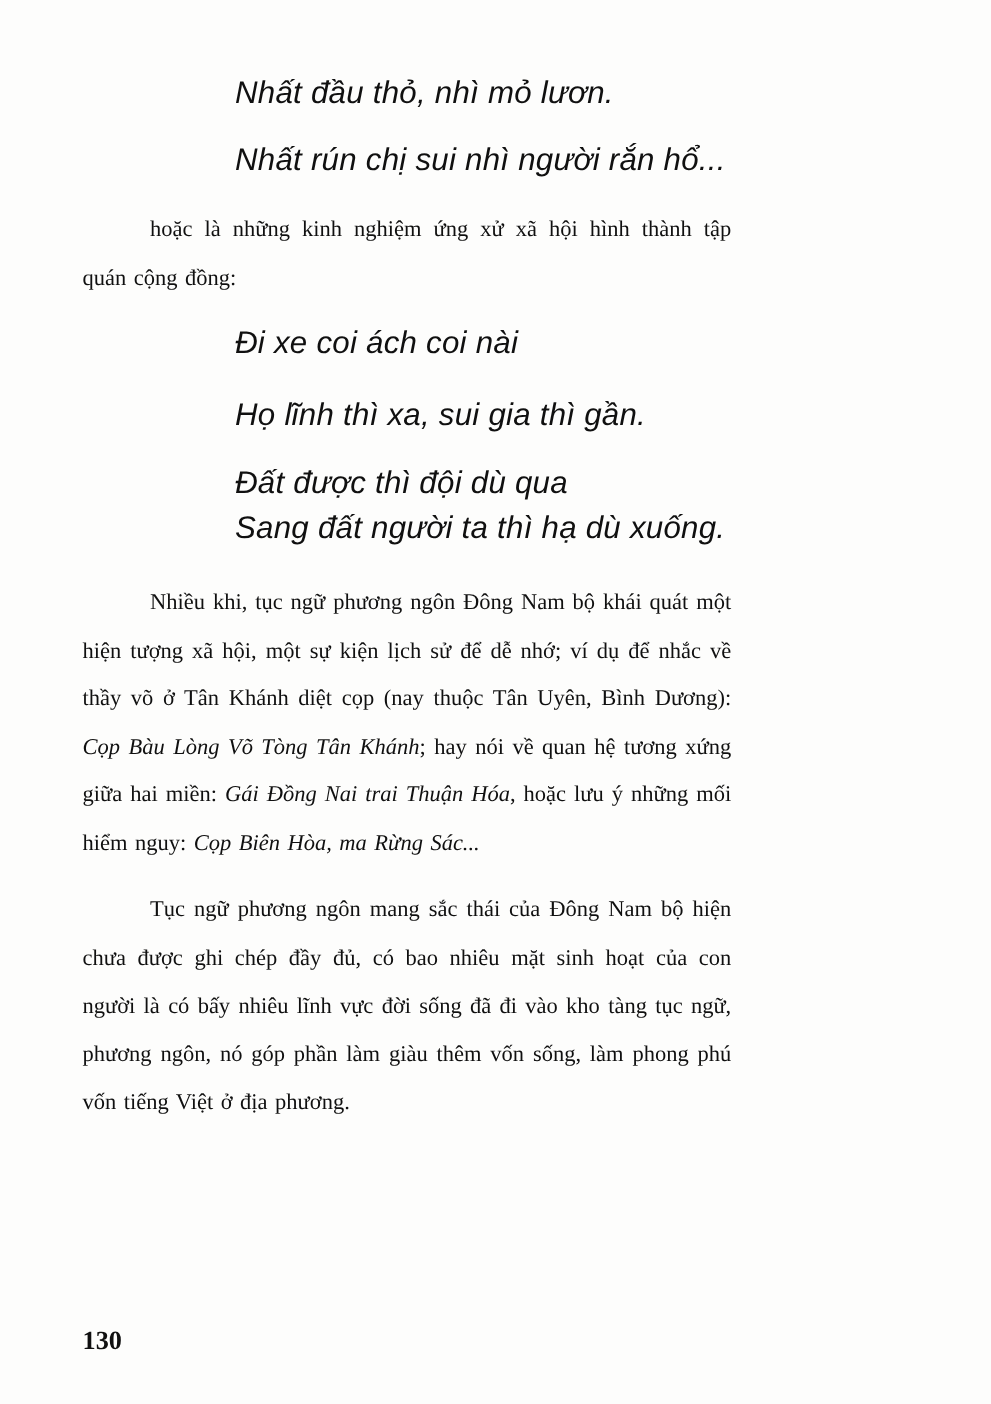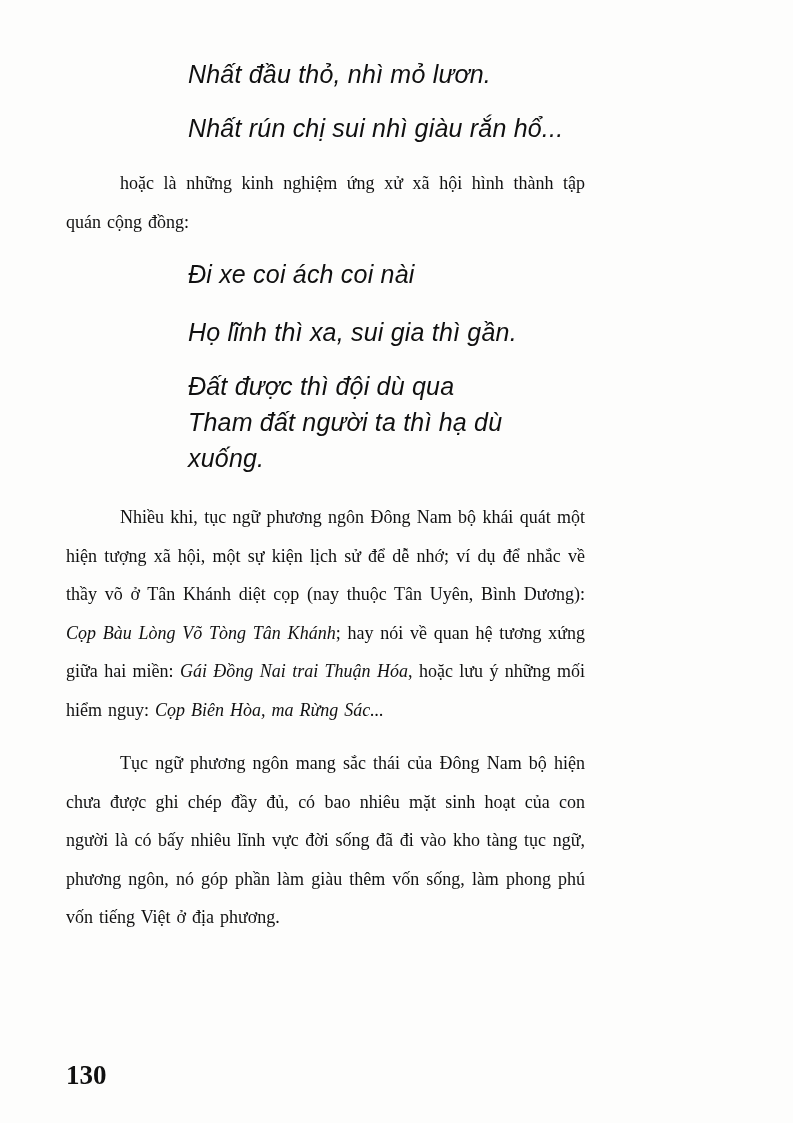--- a/index.html
+++ b/index.html
@@ -43,51 +43,51 @@
     word-spacing: 1.5px;
   }
   .body-para em {
     font-style: italic;
     font-family: "Liberation Serif", serif;
   }
   .page-number {
     position: absolute;
     left: 66px;
     top: 1060px;
-    font-size: 27px;
+    font-size: 21px;
     font-weight: bold;
     font-family: "Liberation Serif", serif;
   }
 </style>
 </head>
 <body>
 
 <div class="page">
 
   <div class="quote mb-md">
     <div>Nhất đầu thỏ, nhì mỏ lươn.</div>
   </div>
 
   <div class="quote mb-md">
-    <div>Nhất rún chị sui nhì giàu rắn hổ...</div>
+    <div>Nhất rún chị sui nhì người rắn hổ...</div>
   </div>
 
   <p class="body-para"><span>hoặc là những kinh nghiệm ứng xử xã hội hình thành tập quán cộng đồng:</span></p>
 
   <div class="quote mb-lg">
     <div>Đi xe coi ách coi nài</div>
   </div>
 
   <div class="quote mb-md">
     <div>Họ lĩnh thì xa, sui gia thì gần.</div>
   </div>
 
   <div class="quote mb-lg">
     <div>Đất được thì đội dù qua</div>
-    <div>Tham đất người ta thì hạ dù xuống.</div>
+    <div>Sang đất người ta thì hạ dù xuống.</div>
   </div>
 
 
   <p class="body-para"><span>Nhiều khi, tục ngữ phương ngôn Đông Nam bộ khái quát một hiện tượng xã hội, một sự kiện lịch sử để dễ nhớ; ví dụ để nhắc về thầy võ ở Tân Khánh diệt cọp (nay thuộc Tân Uyên, Bình Dương): </span><em>Cọp Bàu Lòng Võ Tòng Tân Khánh</em><span>; hay nói về quan hệ tương xứng giữa hai miền: </span><em>Gái Đồng Nai trai Thuận Hóa</em><span>, hoặc lưu ý những mối hiểm nguy: </span><em>Cọp Biên Hòa, ma Rừng Sác...</em></p>
 
   <p class="body-para"><span>Tục ngữ phương ngôn mang sắc thái của Đông Nam bộ hiện chưa được ghi chép đầy đủ, có bao nhiêu mặt sinh hoạt của con người là có bấy nhiêu lĩnh vực đời sống đã đi vào kho tàng tục ngữ, phương ngôn, nó góp phần làm giàu thêm vốn sống, làm phong phú vốn tiếng Việt ở địa phương.</span></p>
 
   <div class="page-number">130</div>
 
 </div>

